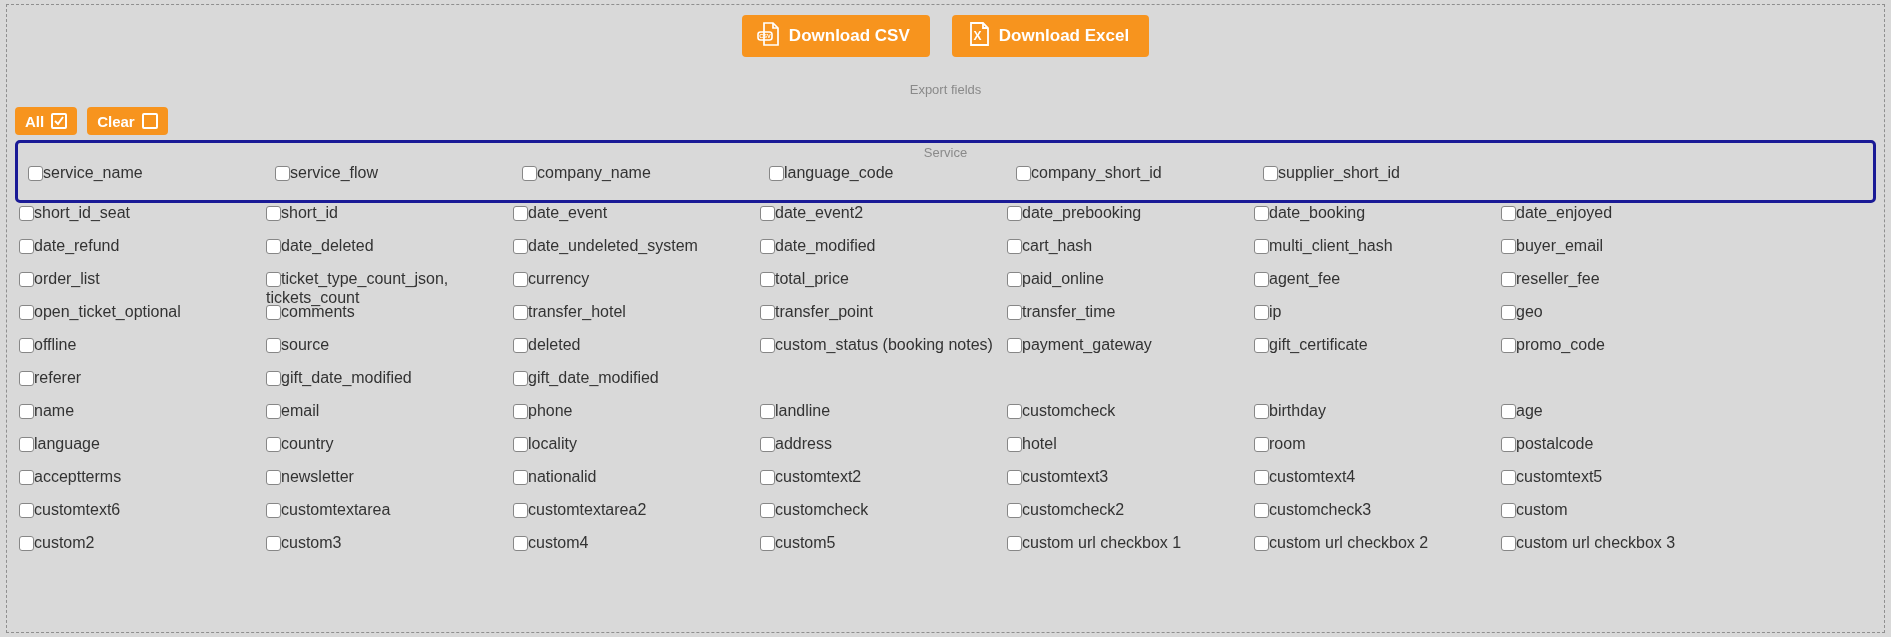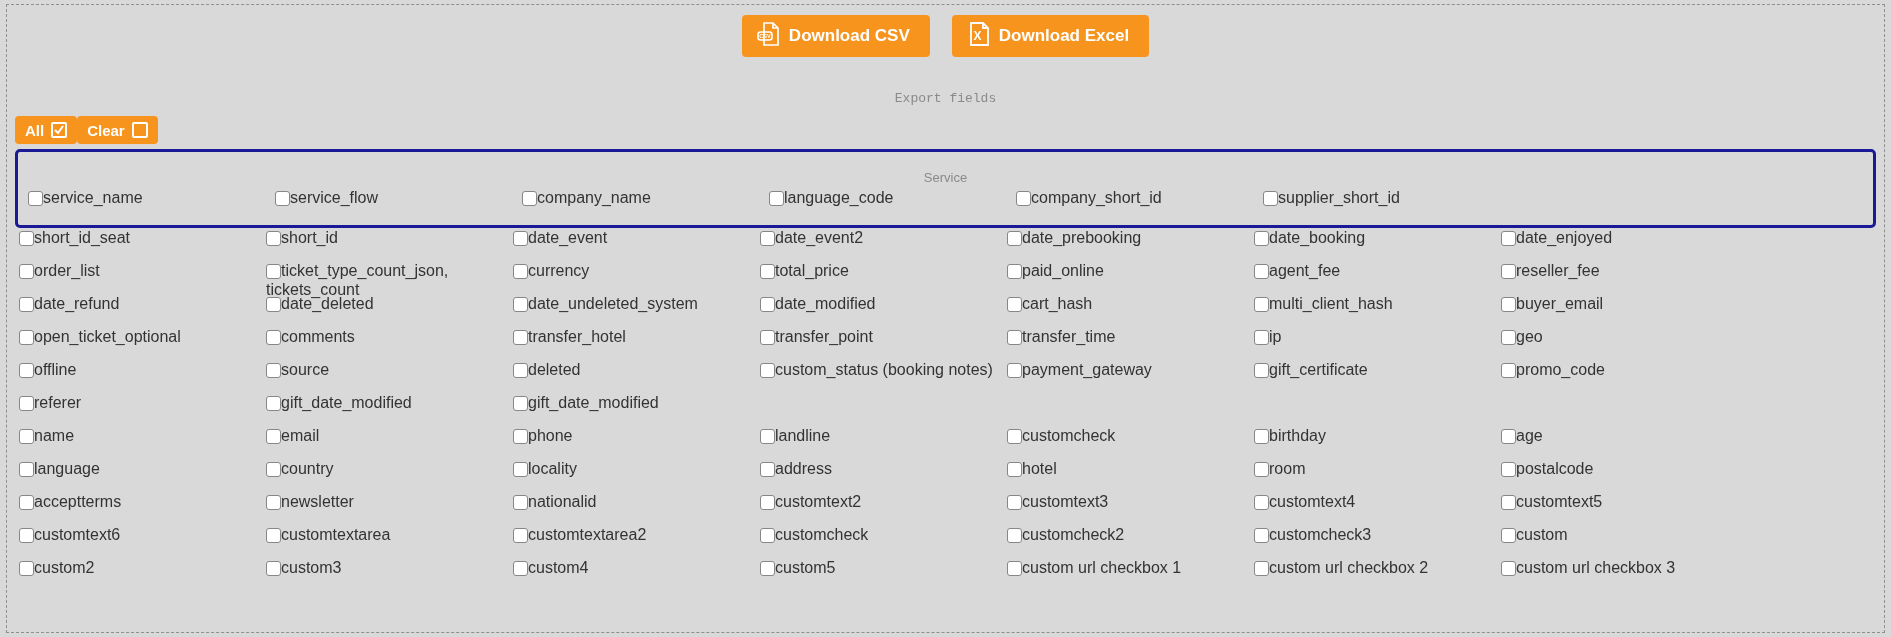--- a/index.html
+++ b/index.html
@@ -40,24 +40,25 @@
     cursor:pointer;
   }
   .dl-btn{
     font-size:17px;
     padding:7px 20px 7px 14px;
     height:42px;
     display:flex;
     align-items:center;
     gap:7px;
   }
-  .export-fields-label{margin-top:33px;font-family:Liberation Mono, monospace;}
+  .export-fields-label{margin-top:24px;}
   .toggle-row{
     margin-top:9px;
     display:flex;
+    gap:10px;
   }
   .toggle-btn{
     font-size:15px;
     padding:4px 10px;
     height:28px;
     display:flex;
     align-items:center;
     gap:7px;
   }
   .cb-box{
@@ -75,21 +76,20 @@
     margin:5px 0 0 0;
     padding:0 6px 4px 6px;
     background:#d9d9d9;
   }
   .section-title{
     text-align:center;
     font-size:13px;
     color:#8a8a8a;
     height:20px;
     line-height:20px;
-    margin-top:16px;
   }
   .row{
     display:flex;
     height:33px;
     align-items:flex-start;
   }
   .cell{
     width:247px;
     flex:none;
     font-size:16px;
@@ -175,38 +175,38 @@
         <div class="row">
           <div class="cell"><input type="checkbox" style=""><span class="field-label">short_id_seat</span></div>
           <div class="cell"><input type="checkbox" style=""><span class="field-label">short_id</span></div>
           <div class="cell"><input type="checkbox" style=""><span class="field-label">date_event</span></div>
           <div class="cell"><input type="checkbox" style=""><span class="field-label">date_event2</span></div>
           <div class="cell"><input type="checkbox" style=""><span class="field-label">date_prebooking</span></div>
           <div class="cell"><input type="checkbox" style=""><span class="field-label">date_booking</span></div>
           <div class="cell"><input type="checkbox" style=""><span class="field-label">date_enjoyed</span></div>
         </div>
         <div class="row">
+          <div class="cell"><input type="checkbox" style=""><span class="field-label">date_refund</span></div>
+          <div class="cell"><input type="checkbox" style=""><span class="field-label">date_deleted</span></div>
+          <div class="cell"><input type="checkbox" style=""><span class="field-label">date_undeleted_system</span></div>
+          <div class="cell"><input type="checkbox" style=""><span class="field-label">date_modified</span></div>
+          <div class="cell"><input type="checkbox" style=""><span class="field-label">cart_hash</span></div>
+          <div class="cell"><input type="checkbox" style=""><span class="field-label">multi_client_hash</span></div>
+          <div class="cell"><input type="checkbox" style=""><span class="field-label">buyer_email</span></div>
+        </div>
+        <div class="row">
           <div class="cell"><input type="checkbox" style=""><span class="field-label">order_list</span></div>
           <div class="cell"><input type="checkbox" style=""><span class="field-label">ticket_type_count_json, tickets_count</span></div>
           <div class="cell"><input type="checkbox" style=""><span class="field-label">currency</span></div>
           <div class="cell"><input type="checkbox" style=""><span class="field-label">total_price</span></div>
           <div class="cell"><input type="checkbox" style=""><span class="field-label">paid_online</span></div>
           <div class="cell"><input type="checkbox" style=""><span class="field-label">agent_fee</span></div>
           <div class="cell"><input type="checkbox" style=""><span class="field-label">reseller_fee</span></div>
         </div>
         <div class="row">
-          <div class="cell"><input type="checkbox" style=""><span class="field-label">date_refund</span></div>
-          <div class="cell"><input type="checkbox" style=""><span class="field-label">date_deleted</span></div>
-          <div class="cell"><input type="checkbox" style=""><span class="field-label">date_undeleted_system</span></div>
-          <div class="cell"><input type="checkbox" style=""><span class="field-label">date_modified</span></div>
-          <div class="cell"><input type="checkbox" style=""><span class="field-label">cart_hash</span></div>
-          <div class="cell"><input type="checkbox" style=""><span class="field-label">multi_client_hash</span></div>
-          <div class="cell"><input type="checkbox" style=""><span class="field-label">buyer_email</span></div>
-        </div>
-        <div class="row">
           <div class="cell"><input type="checkbox" style=""><span class="field-label">open_ticket_optional</span></div>
           <div class="cell"><input type="checkbox" style=""><span class="field-label">comments</span></div>
           <div class="cell"><input type="checkbox" style=""><span class="field-label">transfer_hotel</span></div>
           <div class="cell"><input type="checkbox" style=""><span class="field-label">transfer_point</span></div>
           <div class="cell"><input type="checkbox" style=""><span class="field-label">transfer_time</span></div>
           <div class="cell"><input type="checkbox" style=""><span class="field-label">ip</span></div>
           <div class="cell"><input type="checkbox" style=""><span class="field-label">geo</span></div>
         </div>
         <div class="row">
           <div class="cell"><input type="checkbox" style=""><span class="field-label">offline</span></div>

